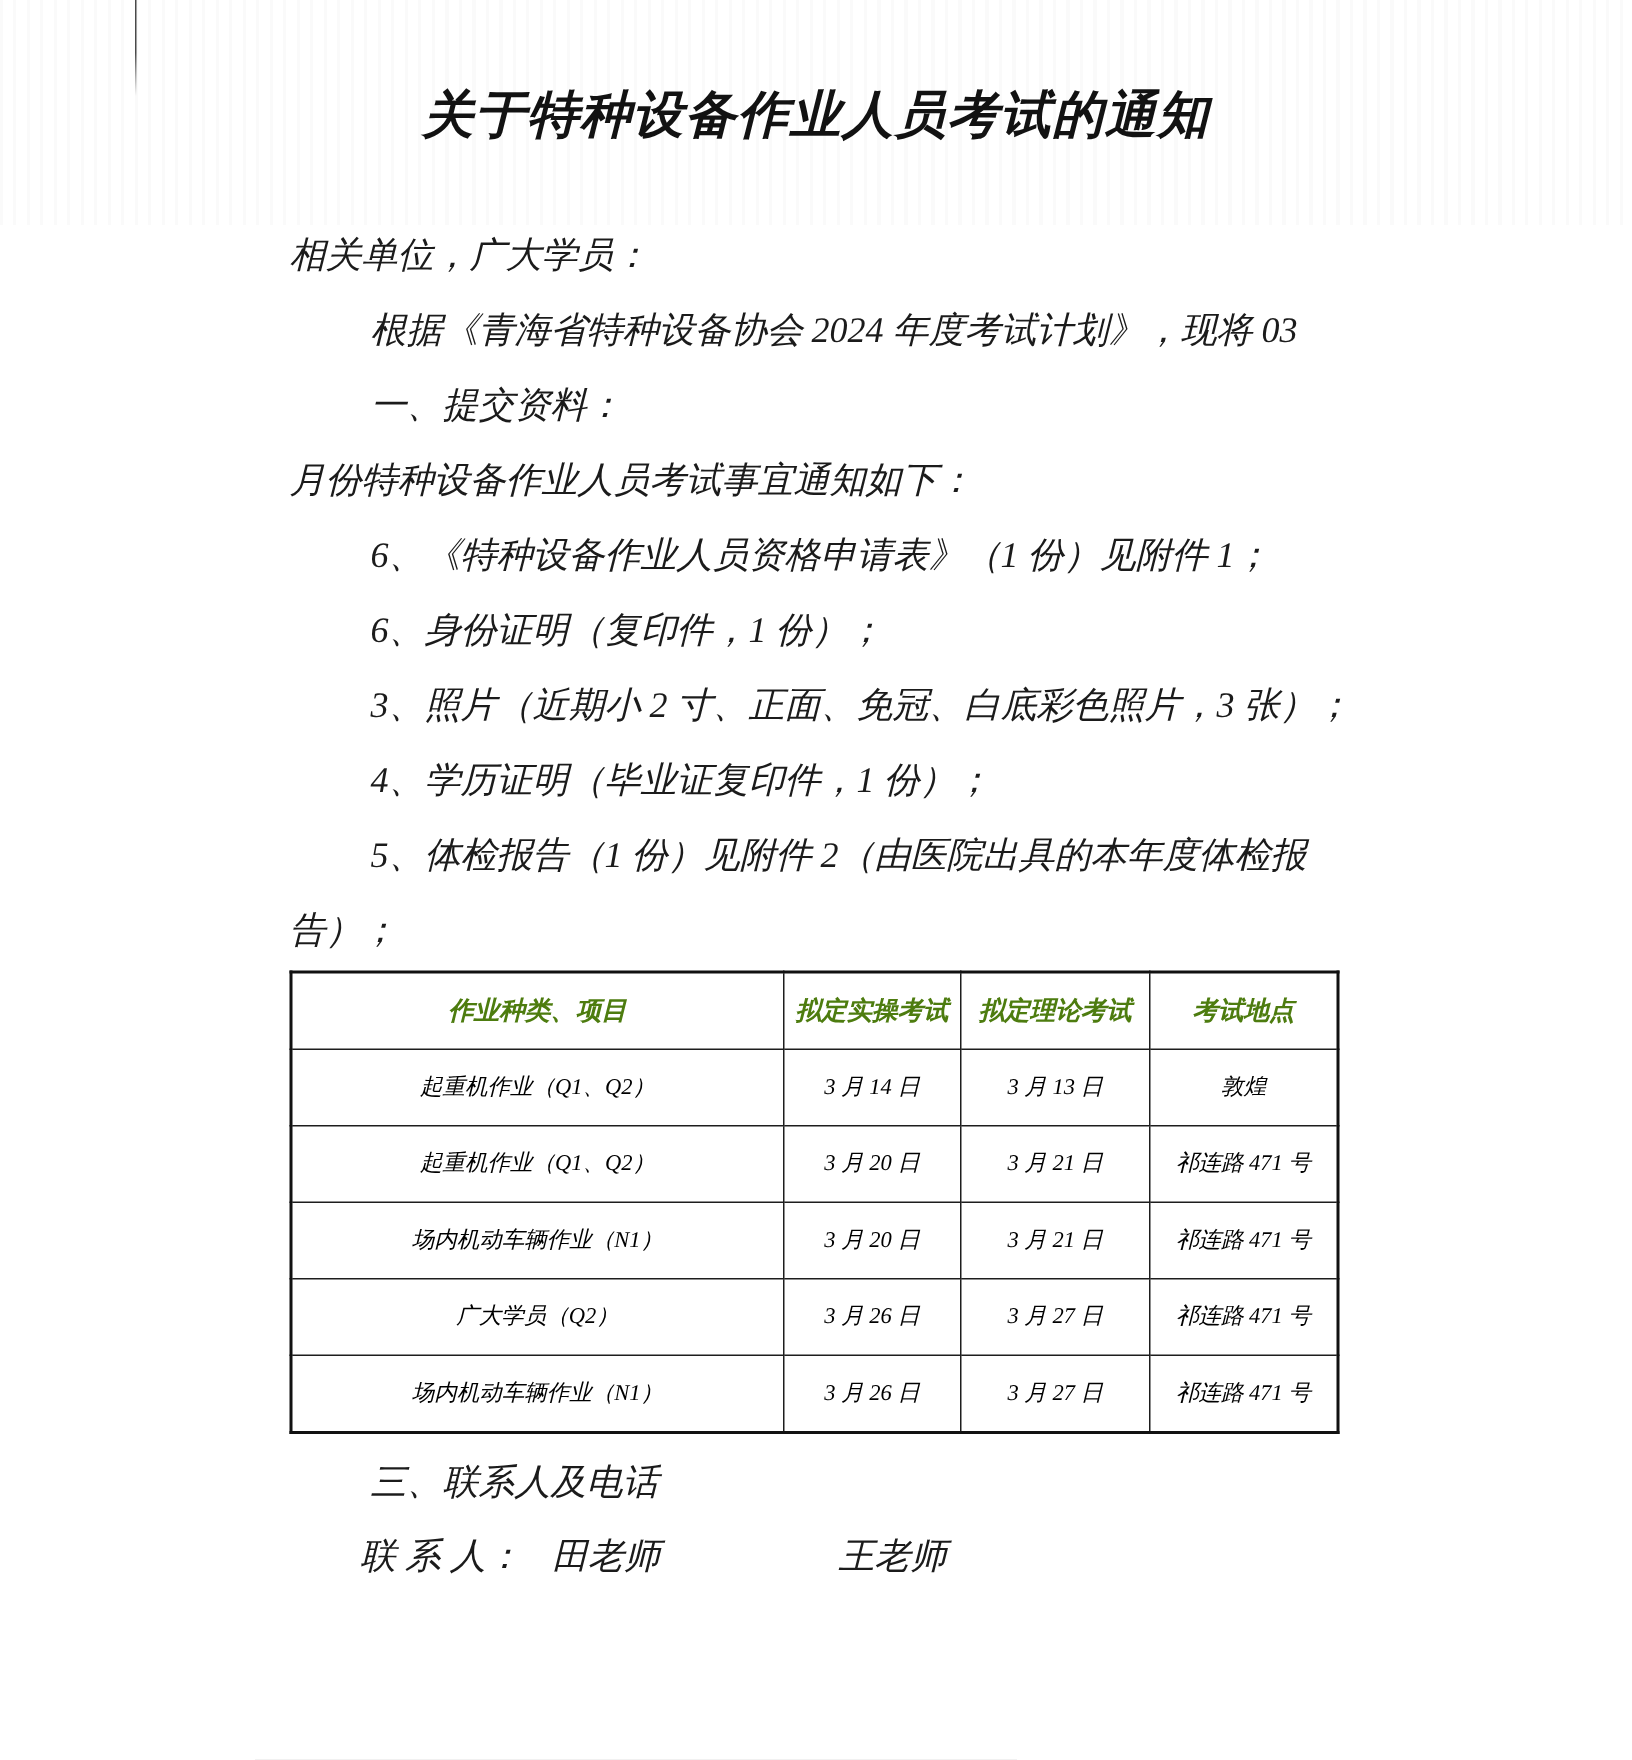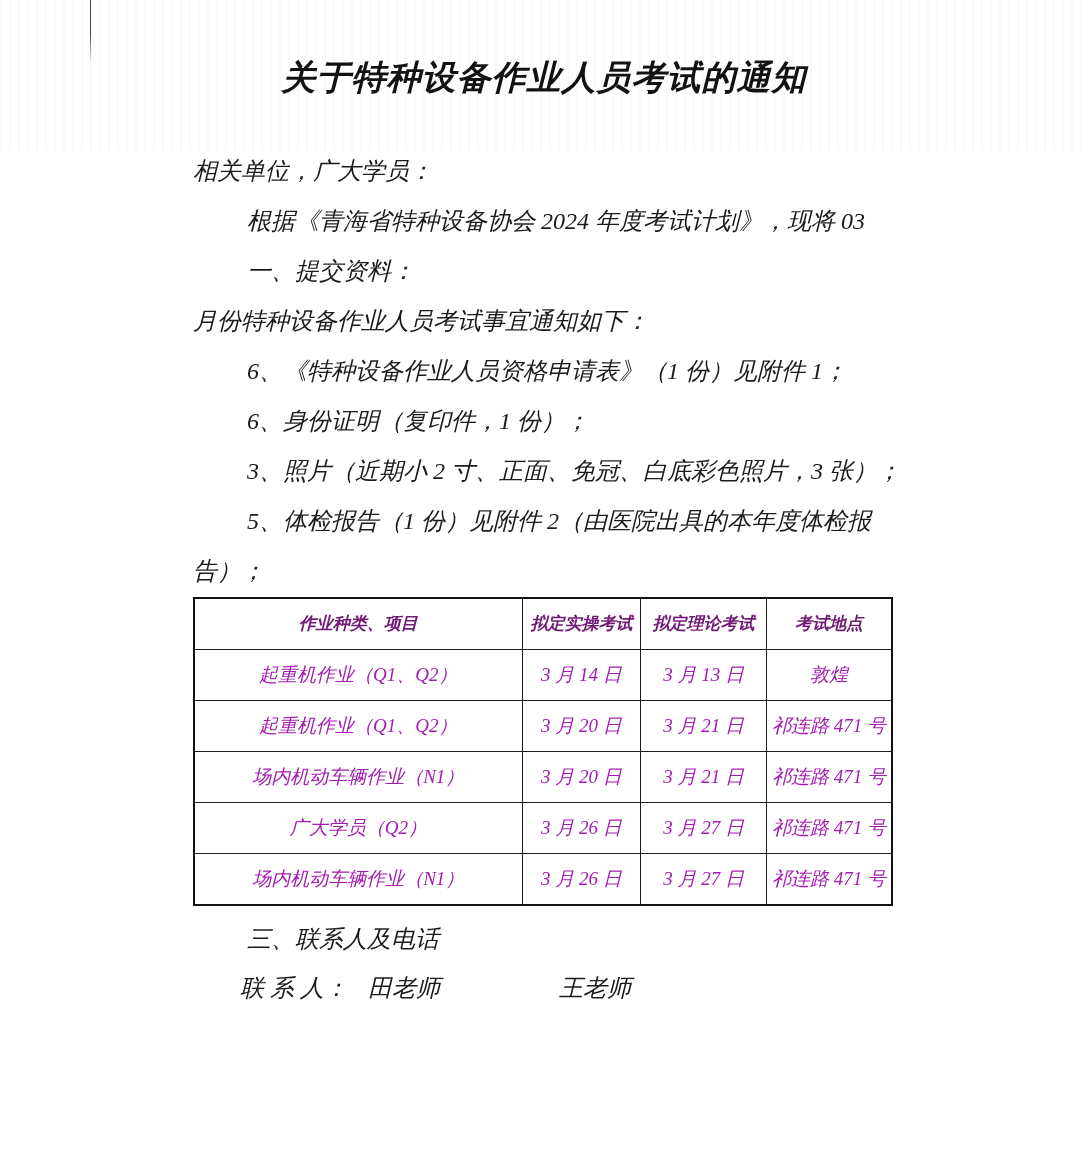--- a/index.html
+++ b/index.html
@@ -54,26 +54,26 @@
     padding:0 2px;
     overflow:hidden;
     white-space:nowrap;
   }
   table.sched{border:2px solid #111;}
   table.sched th{
     height:42px;
     font-size:17px;
     font-weight:700;
     font-family:"Liberation Sans", sans-serif;
-    color:#701a75;
+    color:#4d7c0f;
   }
   table.sched td{
     height:26px;
-    font-size:19px;
-    color:#a21caf;
+    font-size:15px;
+    color:#000000;
   }
   col.c1{width:47%;} col.c2{width:17%;} col.c3{width:18%;} col.c4{width:18%;}
   .sec3{margin:0;line-height:50px;text-indent:54px;white-space:nowrap;margin-top:8px;}
   .contact{margin:0 0 0 47px;line-height:49px;white-space:nowrap;}
   .contact .lbl{display:inline-block;}
   .contact .v1{display:inline-block;width:185px;margin-left:14px;}
   .contact .v2{display:inline-block;}
 </style>
 </head>
 <body>
@@ -85,20 +85,21 @@
   <h1 class="title">关于特种设备作业人员考试的通知</h1>
 
   <div class="content">
     <p class="line">相关单位，广大学员：</p>
     <p class="line indent">根据《青海省特种设备协会 2024 年度考试计划》，现将 03</p>
     <p class="line indent">一、提交资料：</p>
     <p class="line">月份特种设备作业人员考试事宜通知如下：</p>
     <p class="line indent">6、《特种设备作业人员资格申请表》（1 份）见附件 1；</p>
     <p class="line indent">6、身份证明（复印件，1 份）；</p>
     <p class="line indent">3、照片（近期小 2 寸、正面、免冠、白底彩色照片，3 张）；</p>
+    <p class="line indent">4、学历证明（毕业证复印件，1 份）；</p>
     <p class="line indent">5、体检报告（1 份）见附件 2（由医院出具的本年度体检报</p>
     <p class="line">告）；</p>
 
     <table class="sched">
       <colgroup>
           <col class="c1">
           <col class="c2">
           <col class="c3">
           <col class="c4">
         </colgroup>

